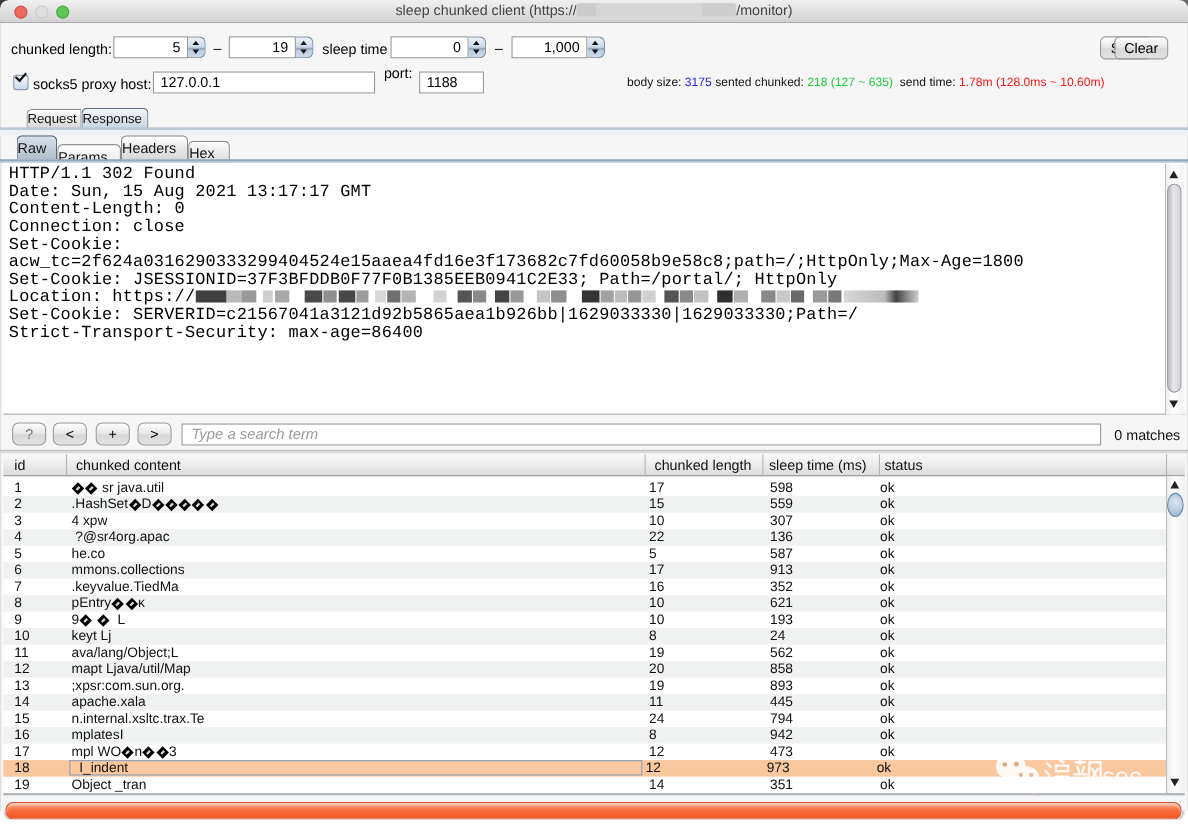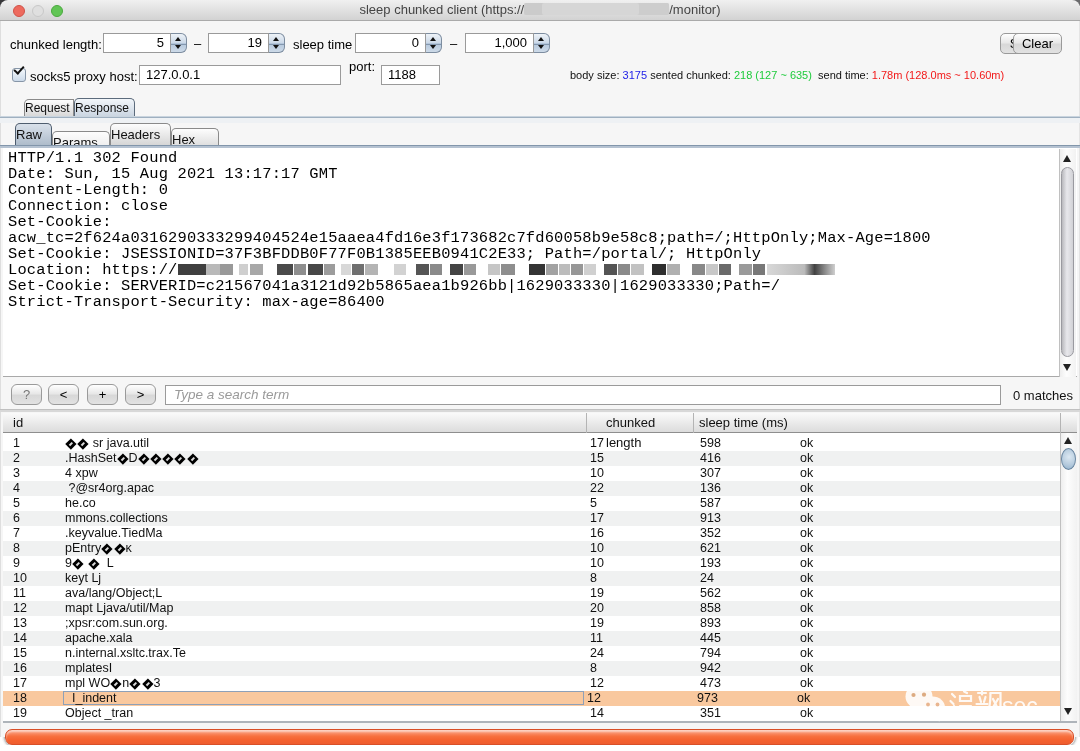--- a/index.html
+++ b/index.html
@@ -93,21 +93,21 @@
 <div class="abs" style="left:570px;top:69px;font-size:11px">body size: <span style="color:#2222e8">3175</span> sented chunked: <span style="color:#1ecb3c">218 (127 ~ 635)</span>&nbsp; send time: <span style="color:#f21919">1.78m (128.0ms ~ 10.60m)</span></div>
 
 <div class="abs tab" style="left:24px;top:99px;width:50px;height:18px;line-height:17px;border-radius:5px 0 0 0;font-size:12px">Request</div>
 <div class="abs tab tabsel1" style="left:74px;top:98px;width:61px;height:19px;line-height:18px;font-size:12px">Response</div>
 <div class="abs" style="left:0;top:116px;width:1080px;height:2px;background:#9fb0c0;border-top:1px solid #c9d4de"></div>
 <div class="abs" style="left:0;top:118px;width:1080px;height:5px;background:#eef1f4"></div>
 
 <div class="abs tab tabsel2" style="left:15px;top:123px;width:37px;height:22px;line-height:21px">Raw</div>
 <div class="abs tab" style="left:52px;top:131px;width:58px;height:38px;line-height:21px">Params</div>
 <div class="abs tab" style="left:110px;top:123px;width:61px;height:22px;line-height:21px">Headers</div>
-<div class="abs tab" style="left:171px;top:128px;width:48px;height:22px;line-height:21px">Hex</div>
+<div class="abs tab" style="left:171px;top:128px;width:38px;height:22px;line-height:21px">Hex</div>
 <div class="abs" style="left:0;top:145px;width:1080px;height:3px;background:#b5c2d1;border-top:1px solid #8296ab"></div>
 
 <div class="abs" style="left:3px;top:148px;width:1074px;height:229px;background:#fff;border-bottom:1px solid #a9a9a9"></div>
 <div class="abs" id="rawtext" style="left:8px;top:150px">HTTP/1.1 302 Found
 Date: Sun, 15 Aug 2021 13:17:17 GMT
 Content-Length: 0
 Connection: close
 Set-Cookie:
 acw_tc=2f624a0316290333299404524e15aaea4fd16e3f173682c7fd60058b9e58c8;path=/;HttpOnly;Max-Age=1800
 Set-Cookie: JSESSIONID=37F3BFDDB0F77F0B1385EEB0941C2E33; Path=/portal/; HttpOnly
@@ -123,38 +123,40 @@
 <div class="abs btn" style="left:11px;top:384px;width:31px;height:21px;line-height:19px;border-radius:6px;color:#777">?</div>
 <div class="abs btn" style="left:48px;top:384px;width:31px;height:21px;line-height:19px;border-radius:6px">&lt;</div>
 <div class="abs btn" style="left:87px;top:384px;width:31px;height:21px;line-height:19px;border-radius:6px">+</div>
 <div class="abs btn" style="left:125px;top:384px;width:31px;height:21px;line-height:19px;border-radius:6px">&gt;</div>
 <div class="abs tf" style="left:165px;top:385px;width:836px;height:20px;line-height:18px;padding-left:8px;font-style:italic;color:#9a9a9a;font-size:13.5px">Type a search term</div>
 <div class="abs" style="left:1013px;top:388px;font-size:13px">0 matches</div>
 
 <div class="abs" style="left:0;top:409px;width:1080px;height:3px;background:#d8d8d8;border-top:1px solid #c0c0c0"></div>
 <div class="abs hdrline" style="left:3px;top:413px;width:1074px;height:20px">
   <div class="hcell" style="left:0;width:57px;border-left:none;padding-left:10px">id</div>
-  <div class="hcell" style="left:583px;width:107px;padding-left:19px">chunked length</div>
+  <div class="hcell" style="left:57px;width:526px">chunked content</div>
+  <div class="hcell" style="left:583px;width:107px;padding-left:8px">chunked length</div>
   <div class="hcell" style="left:690px;width:106px;padding-left:5px">sleep time (ms)</div>
+  <div class="hcell" style="left:796px;width:261px;padding-left:4px">status</div>
   <div class="hcell" style="left:1057px;width:17px"></div>
 </div>
 
 <div id="rows">
     <div class="row " style="top:436px">
       <span class="c0">1</span>
       <span class="c1"><i class="rc"></i><i class="rc"></i> sr java.util</span>
       <span class="c2">17</span>
       <span class="c3">598</span>
       <span class="c4">ok</span>
     </div>
     <div class="row even" style="top:451px">
       <span class="c0">2</span>
       <span class="c1">.HashSet<i class="rc"></i>D<i class="rc"></i><i class="rc"></i><i class="rc"></i><i class="rc"></i><i class="rc"></i></span>
       <span class="c2">15</span>
-      <span class="c3">416</span>
+      <span class="c3">559</span>
       <span class="c4">ok</span>
     </div>
     <div class="row " style="top:466px">
       <span class="c0">3</span>
       <span class="c1">4 xpw</span>
       <span class="c2">10</span>
       <span class="c3">307</span>
       <span class="c4">ok</span>
     </div>
     <div class="row even" style="top:481px">

